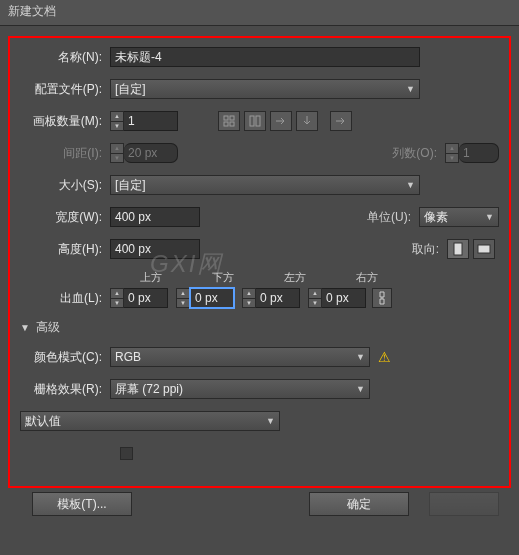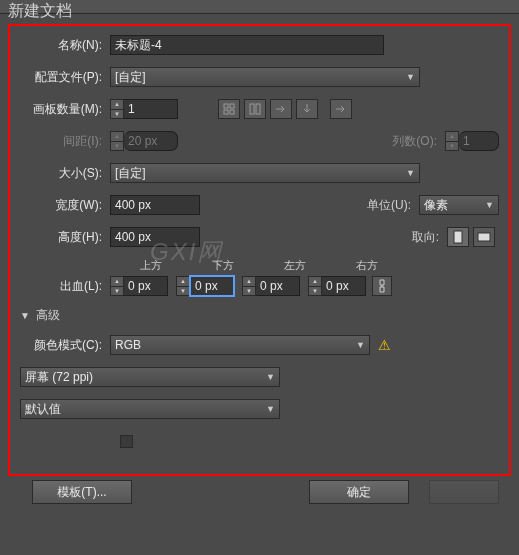--- a/index.html
+++ b/index.html
@@ -1,24 +1,24 @@
 <!DOCTYPE html>
 <html><head>
 <meta charset="utf-8">
 <style>
 * { box-sizing: border-box; margin: 0; padding: 0; font-family: "Microsoft YaHei", sans-serif; }
 body { background: #4a4a4a; color: #d0d0d0; font-size: 12px; width: 519px; height: 555px; overflow: hidden; }
-.titlebar { background: #535353; height: 14px; line-height: 22px; padding-left: 8px; border-bottom: 1px solid #2a2a2a; font-size: 16px; }
+.titlebar { background: #535353; height: 26px; line-height: 22px; padding-left: 8px; border-bottom: 1px solid #2a2a2a; font-size: 12px; }
 .panel { padding: 10px 8px; }
 .redbox { border: 2px solid #ff0000; padding: 8px 10px 12px 10px; position: relative; }
 .row { display: flex; align-items: center; margin-bottom: 10px; min-height: 22px; }
 .label { width: 90px; text-align: right; padding-right: 8px; color: #e5e5e5; }
 .label-short { width: 90px; text-align: right; padding-right: 8px; color: #d0d0d0; }
 .input-text { background: #363636; border: 1px solid #1f1f1f; color: #e8e8e8; height: 20px; padding: 0 4px; font-size: 12px; }
-.input-text.w310 { width: 274px; }
+.input-text.w310 { width: 310px; }
 .dropdown { background: linear-gradient(#5c5c5c,#4a4a4a); border: 1px solid #2a2a2a; height: 20px; display: flex; align-items: center; padding: 0 4px; color: #e8e8e8; position: relative; }
 .dropdown.w310 { width: 310px; }
 .dropdown.w80 { width: 80px; }
 .dropdown .arrow { position: absolute; right: 4px; top: 50%; transform: translateY(-50%); font-size: 9px; color: #ccc; }
 .stepper { display: flex; align-items: center; }
 .stepper-btns { width: 14px; height: 20px; background: #5a5a5a; border: 1px solid #2a2a2a; display: flex; flex-direction: column; }
 .stepper-btns div { flex: 1; display: flex; align-items: center; justify-content: center; font-size: 6px; color: #ccc; line-height: 1; cursor: pointer; }
 .stepper-btns div:first-child { border-bottom: 1px solid #2a2a2a; }
 .stepper input { background: #363636; border: 1px solid #1f1f1f; border-left: none; color: #e8e8e8; height: 20px; width: 54px; padding: 0 4px; font-size: 12px; }
 .stepper.disabled input { color: #7a7a7a; border-radius: 7px; }
@@ -216,20 +216,21 @@
     <div class="row">
       <div class="label">颜色模式(C):</div>
       <div class="dropdown" style="width:260px">
         <span>RGB</span>
           <span class="arrow">▼</span>
       </div>
       <span class="warn">⚠</span>
     </div>
 
     <div class="row">
+      <div class="label">栅格效果(R):</div>
       <div class="dropdown" style="width:260px">
         <span>屏幕 (72 ppi)</span>
           <span class="arrow">▼</span>
       </div>
     </div>
 
     <div class="row">
       <div class="dropdown" style="width:260px">
         <span>默认值</span>
           <span class="arrow">▼</span>

